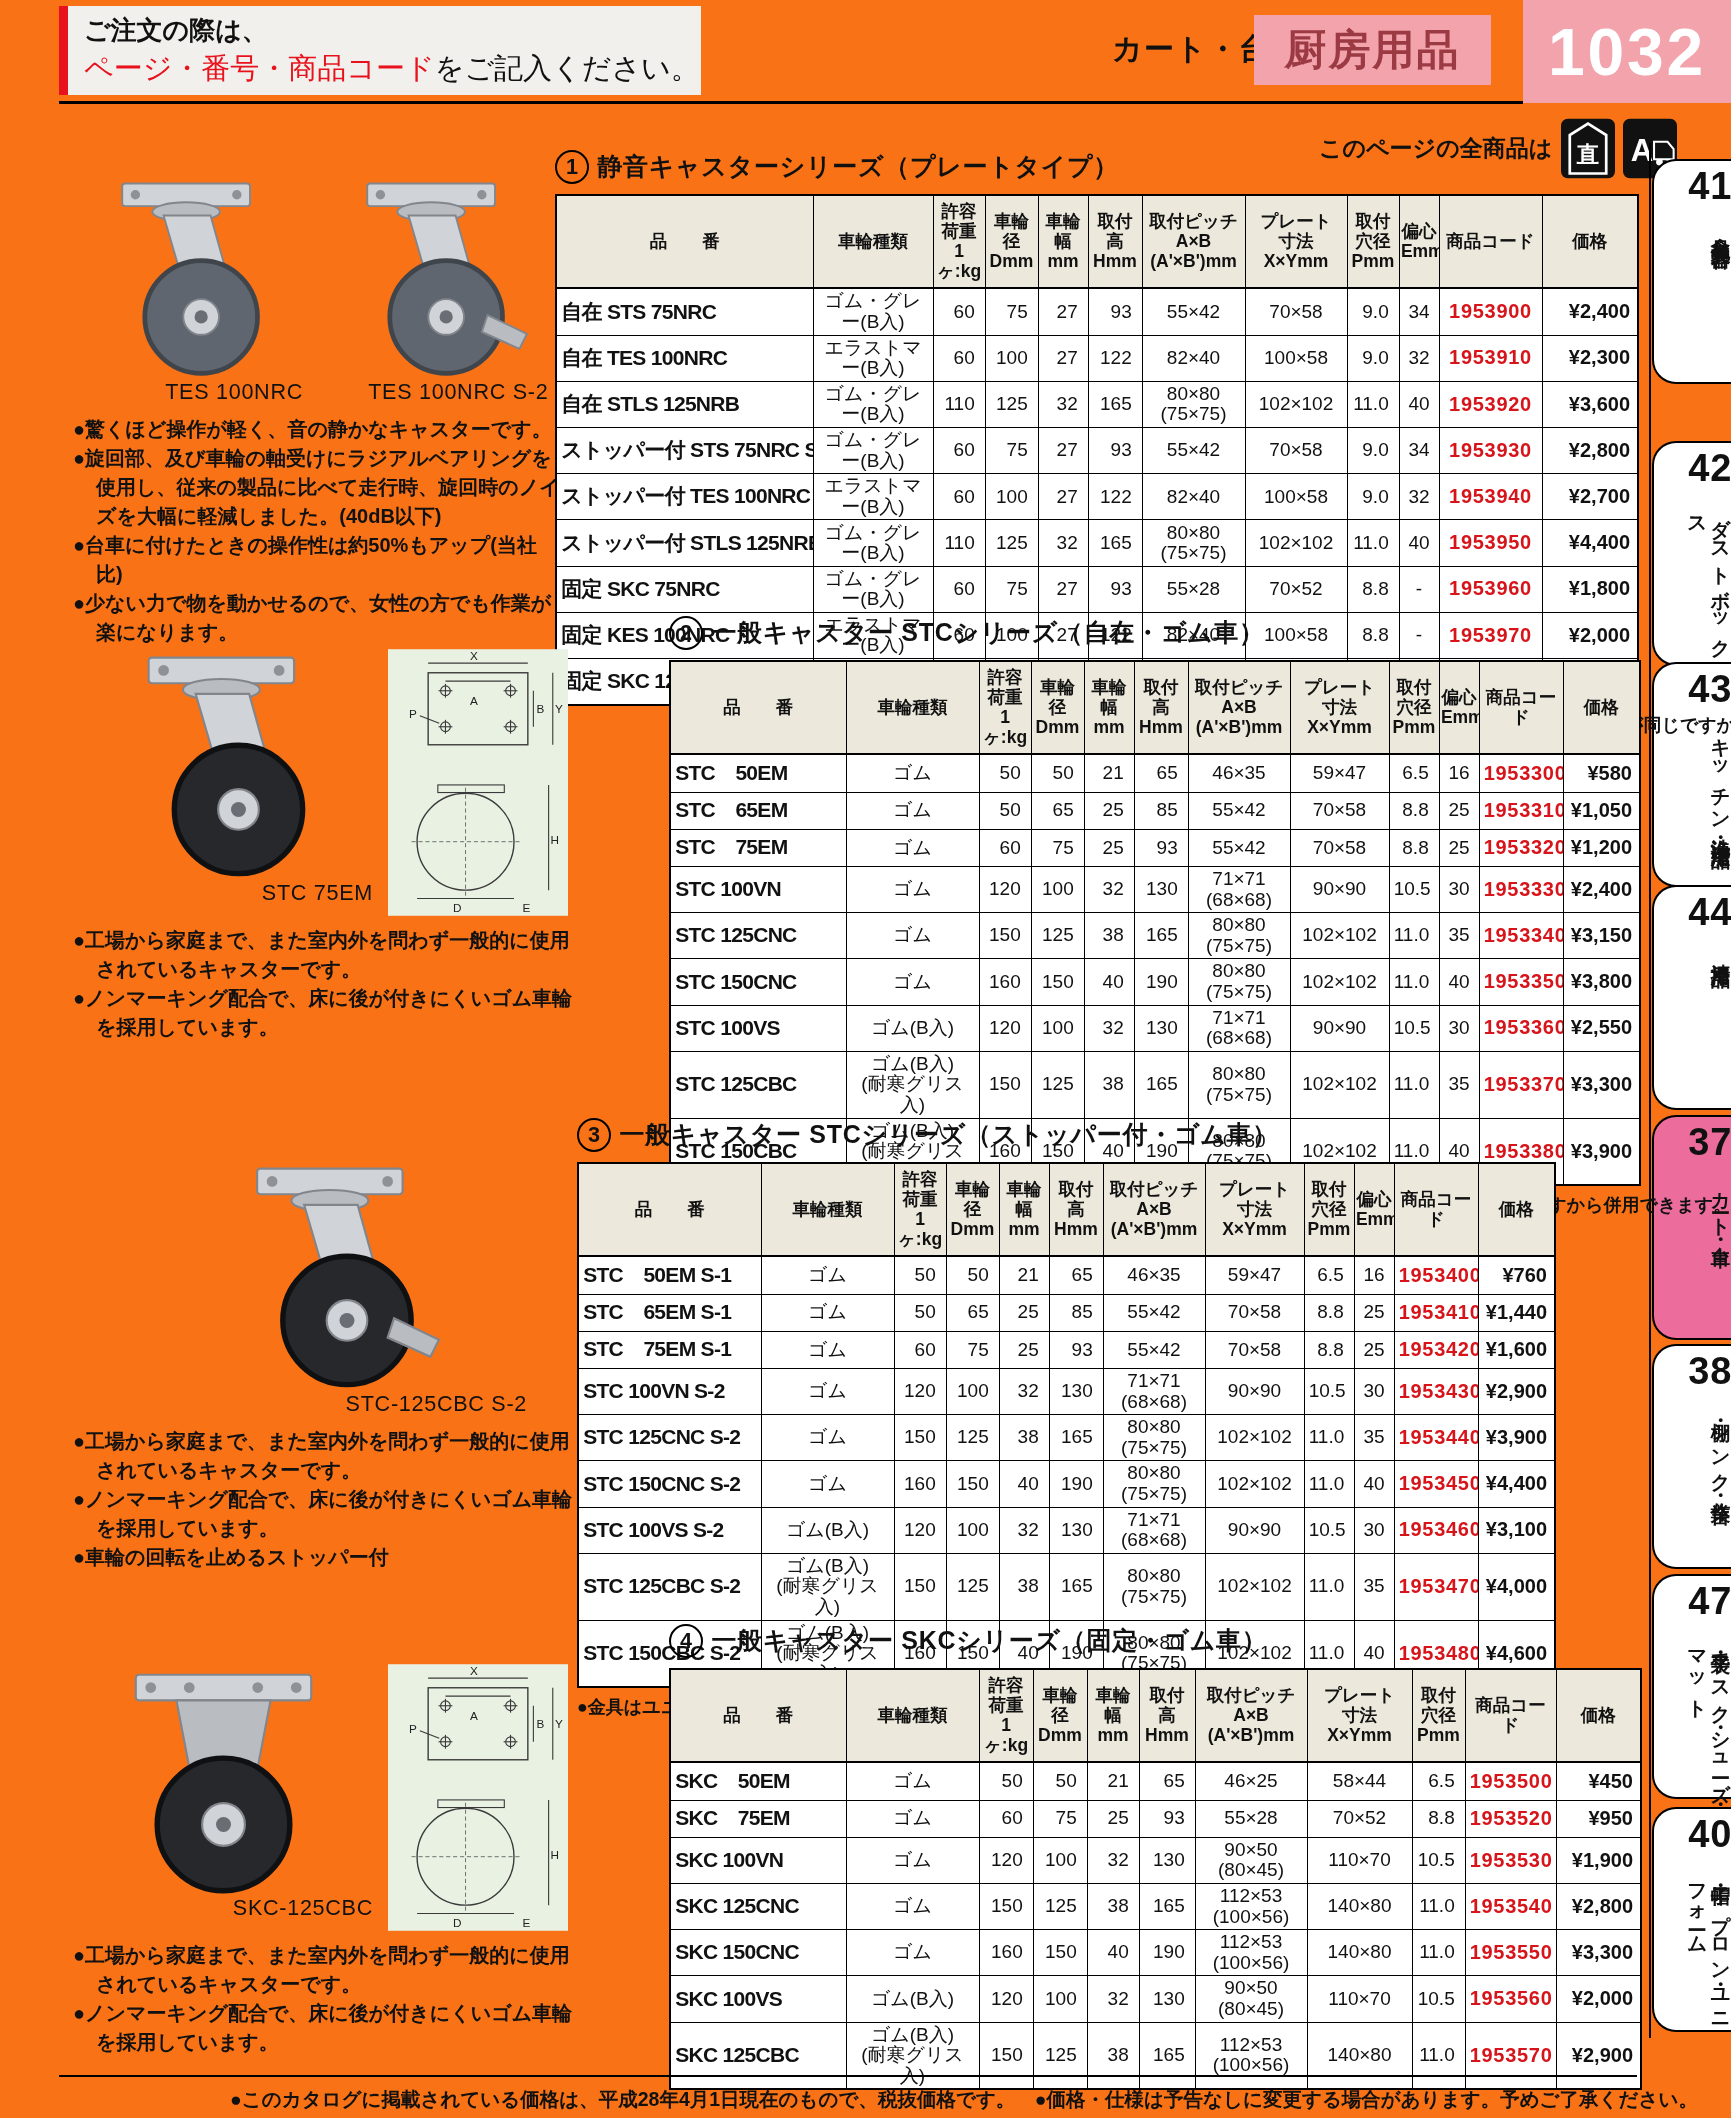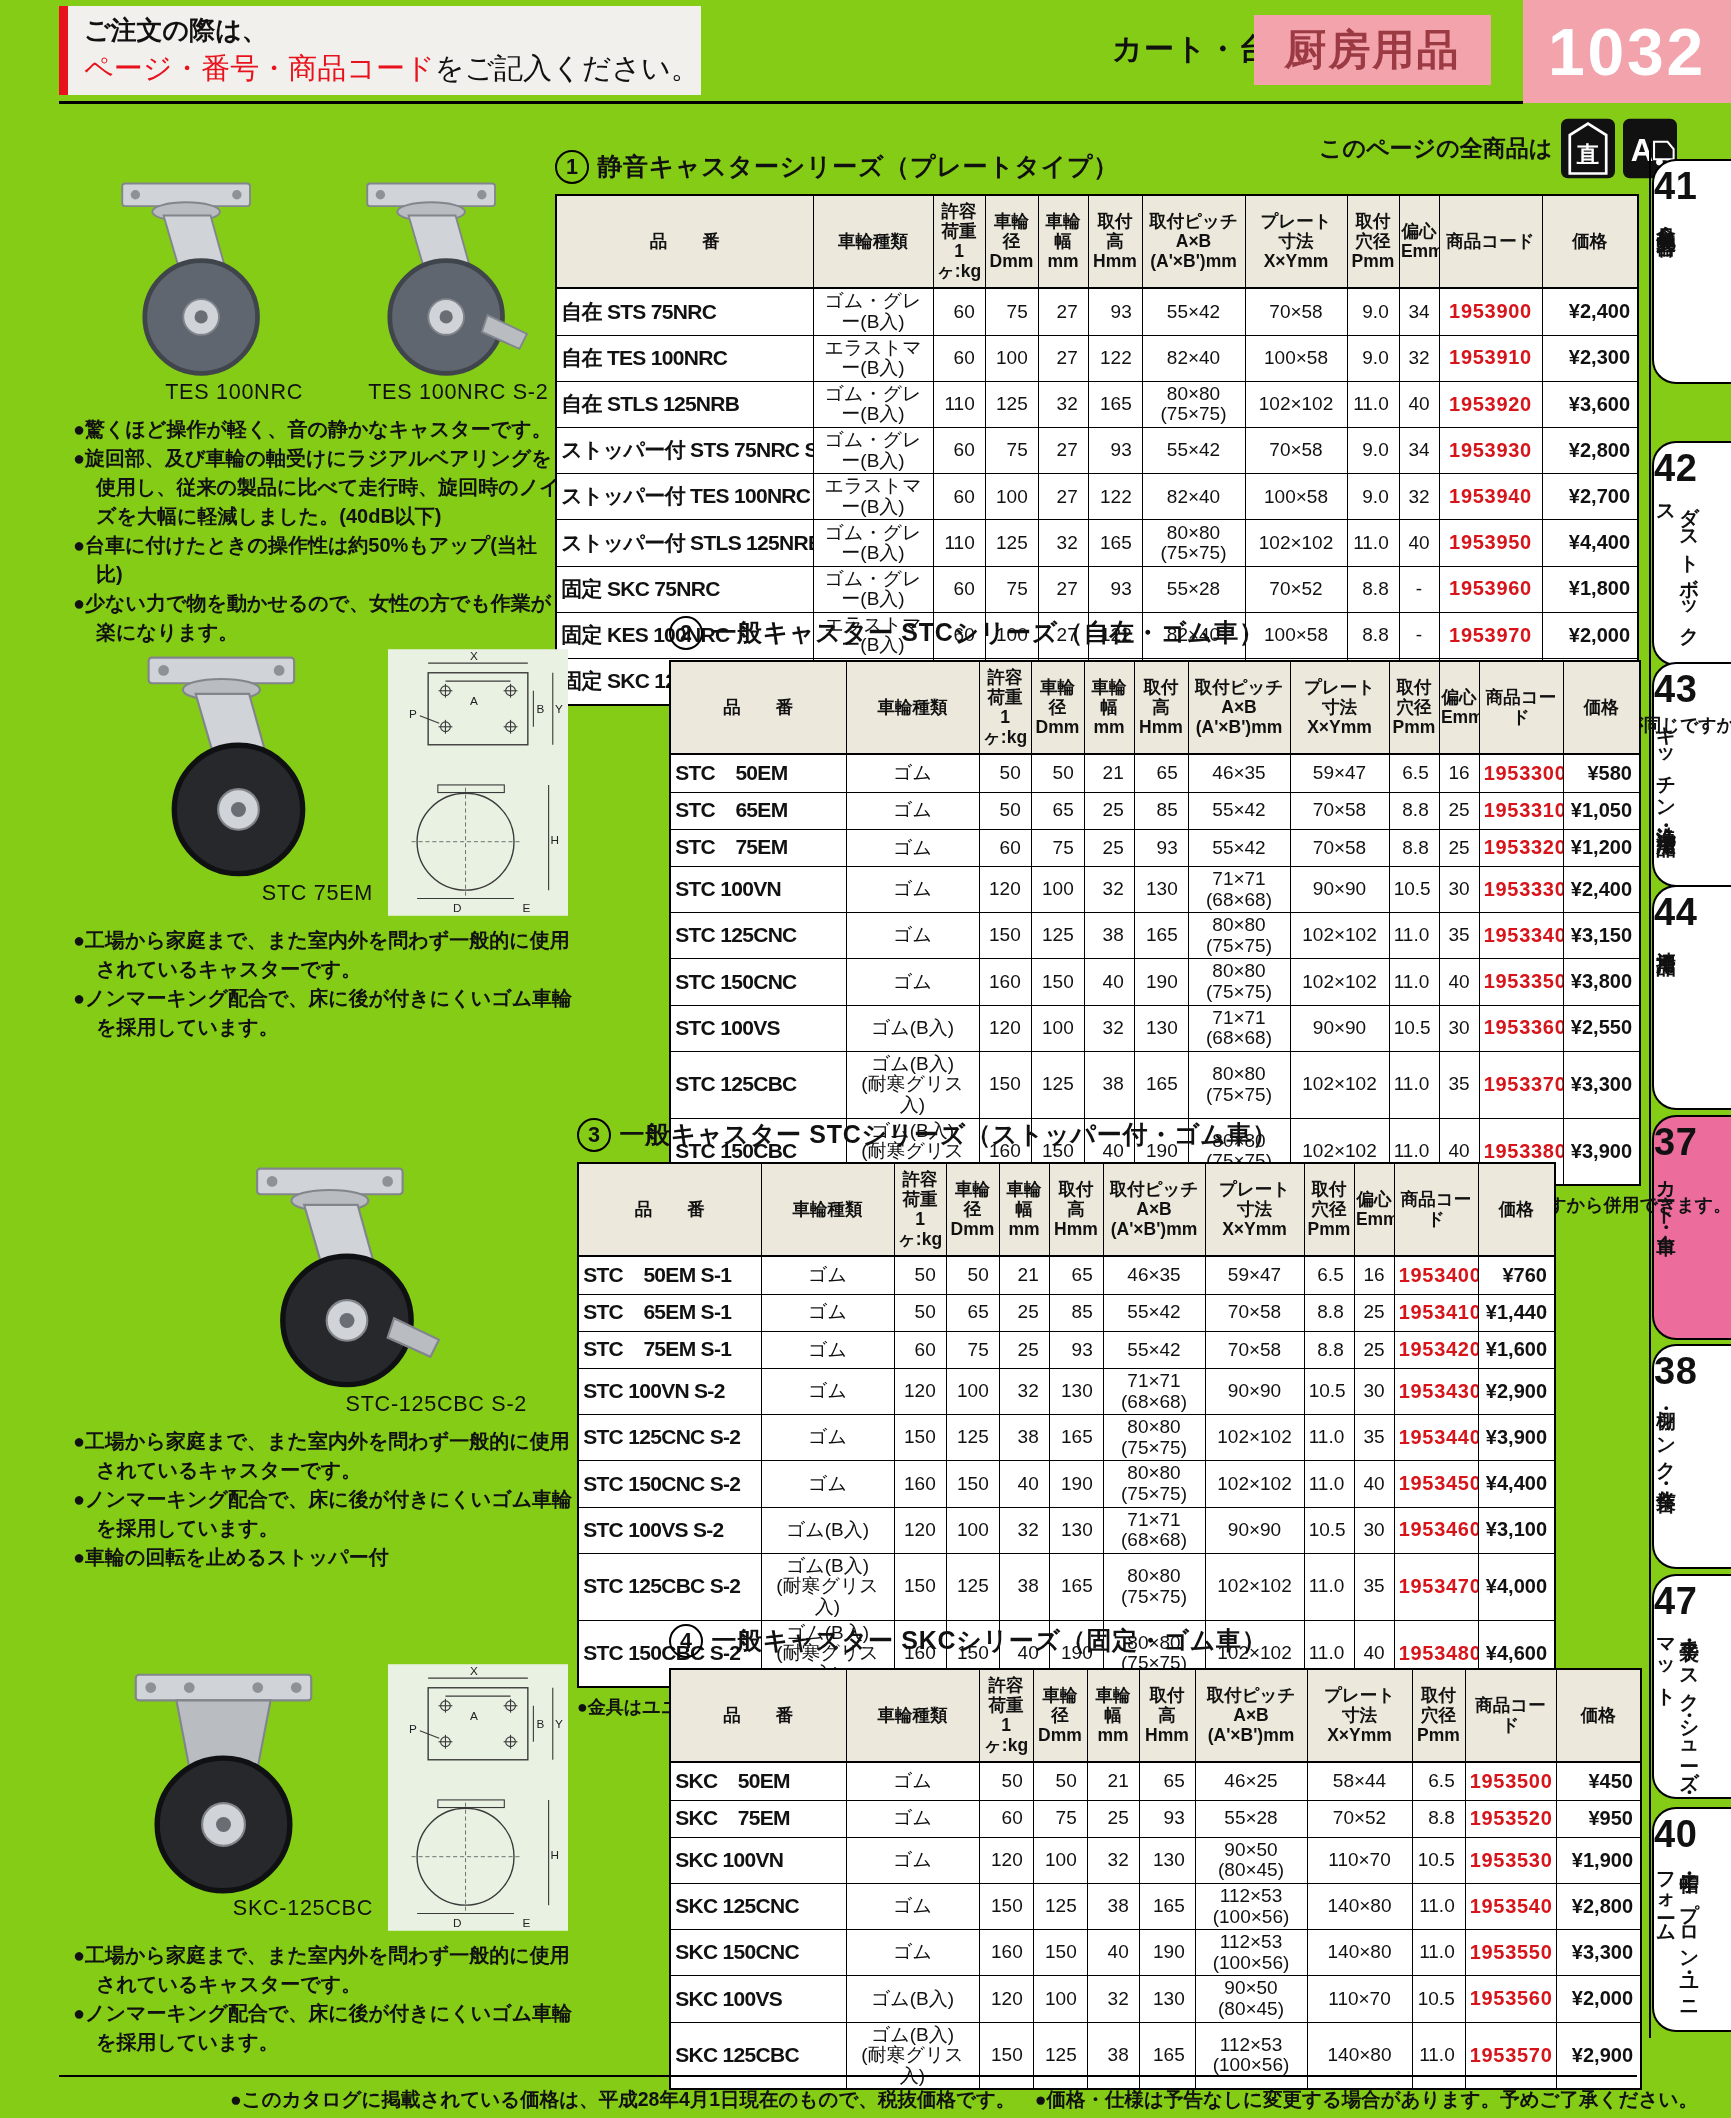--- a/index.html
+++ b/index.html
@@ -1,16 +1,16 @@
 <!DOCTYPE html>
 <html style="--accent-red: #e8121c; --code-red: #d7141a; --pink-bg: #f2a3ab; --pink-text: #9c3a44; --sidebar-active-pink: #ec6d9c; --table-header-bg: #ece9dc; --diagram-bg: #e9f1e3;font-size:11.2px"><head>
 <meta charset="utf-8">
 <style>
   html,body{margin:0;padding:0;background:#fff;}
-  #page{position:relative;width:1731px;height:2119px;background:#84cc16;overflow:hidden;
+  #page{position:relative;width:1731px;height:2119px;background:#f97316;overflow:hidden;
         font-family:"Liberation Sans",sans-serif;color:#111;}
 
   
   .order-note{position:absolute;left:59px;top:5.6px;width:642px;height:89px;background:#f1f0ed;}
   .red-bar{position:absolute;left:0;top:0;width:9px;height:100%;background:var(--accent-red,#e8121c);}
   .on-l1{position:absolute;left:25px;top:7px;font-size:26px;font-weight:700;}
   .on-l2{position:absolute;left:25px;top:43px;font-size:29px;font-weight:400;white-space:nowrap;}
   .on-l2 .red{color:var(--accent-red,#e8121c);}
   .cat-small{position:absolute;left:1112px;top:29px;font-size:30px;font-weight:700;letter-spacing:1.4px;}
   .pink-box{position:absolute;left:1254px;top:15.4px;width:237px;height:70px;background:var(--pink-bg,#f2a3ab);
@@ -20,21 +20,21 @@
            color:#fff;font-size:66px;font-weight:800;display:flex;align-items:center;justify-content:center;letter-spacing:2.8px;}
   .header-rule{position:absolute;left:59px;top:101px;width:1464px;height:2.8px;background:#000;}
   .all-products{position:absolute;left:1319px;top:112px;height:73px;display:flex;align-items:center;gap:8.4px;}
   .ap-label{font-size:23px;font-weight:600;}
   .hicon{width:54px;height:61px;display:block;}
   .hicon svg{width:100%;height:100%;display:block;}
 
   
   .side-rule{position:absolute;left:1649px;top:143px;width:2.1px;height:1895px;background:#000;}
   .side-tab{position:absolute;left:1652px;width:80px;height:225px;background:#fff;border:2.1px solid #000;border-right:none;
-            border-radius:24px 0 0 24px;box-sizing:border-box;display:flex;flex-direction:column;align-items:flex-start;}
+            border-radius:24px 0 0 24px;box-sizing:border-box;display:flex;flex-direction:column;align-items:flex-end;gap:12px;}
   .side-tab.active{background:var(--sidebar-active-pink,#ec6d9c);}
   .tab-num{text-align:center;font-size:38px;font-weight:800;margin-top:5.6px;letter-spacing:0.7px;line-height:1;}
   .tab-label{writing-mode:vertical-rl;font-size:19.5px;font-weight:700;margin-top:5.6px;height:168px;line-height:1.2;letter-spacing:2.1px;}
 
   
   .sec{position:absolute;}
   .sec-title{display:flex;align-items:center;gap:8.4px;height:39px;margin-bottom:8.4px;}
   .circ{width:34px;height:34px;border:2.1px solid #000;border-radius:50%;display:flex;align-items:center;justify-content:center;
         font-size:21.6px;font-weight:700;box-sizing:border-box;flex:0 0 34px;}
   .ttl{font-size:25px;font-weight:700;letter-spacing:0.7px;white-space:nowrap;}

